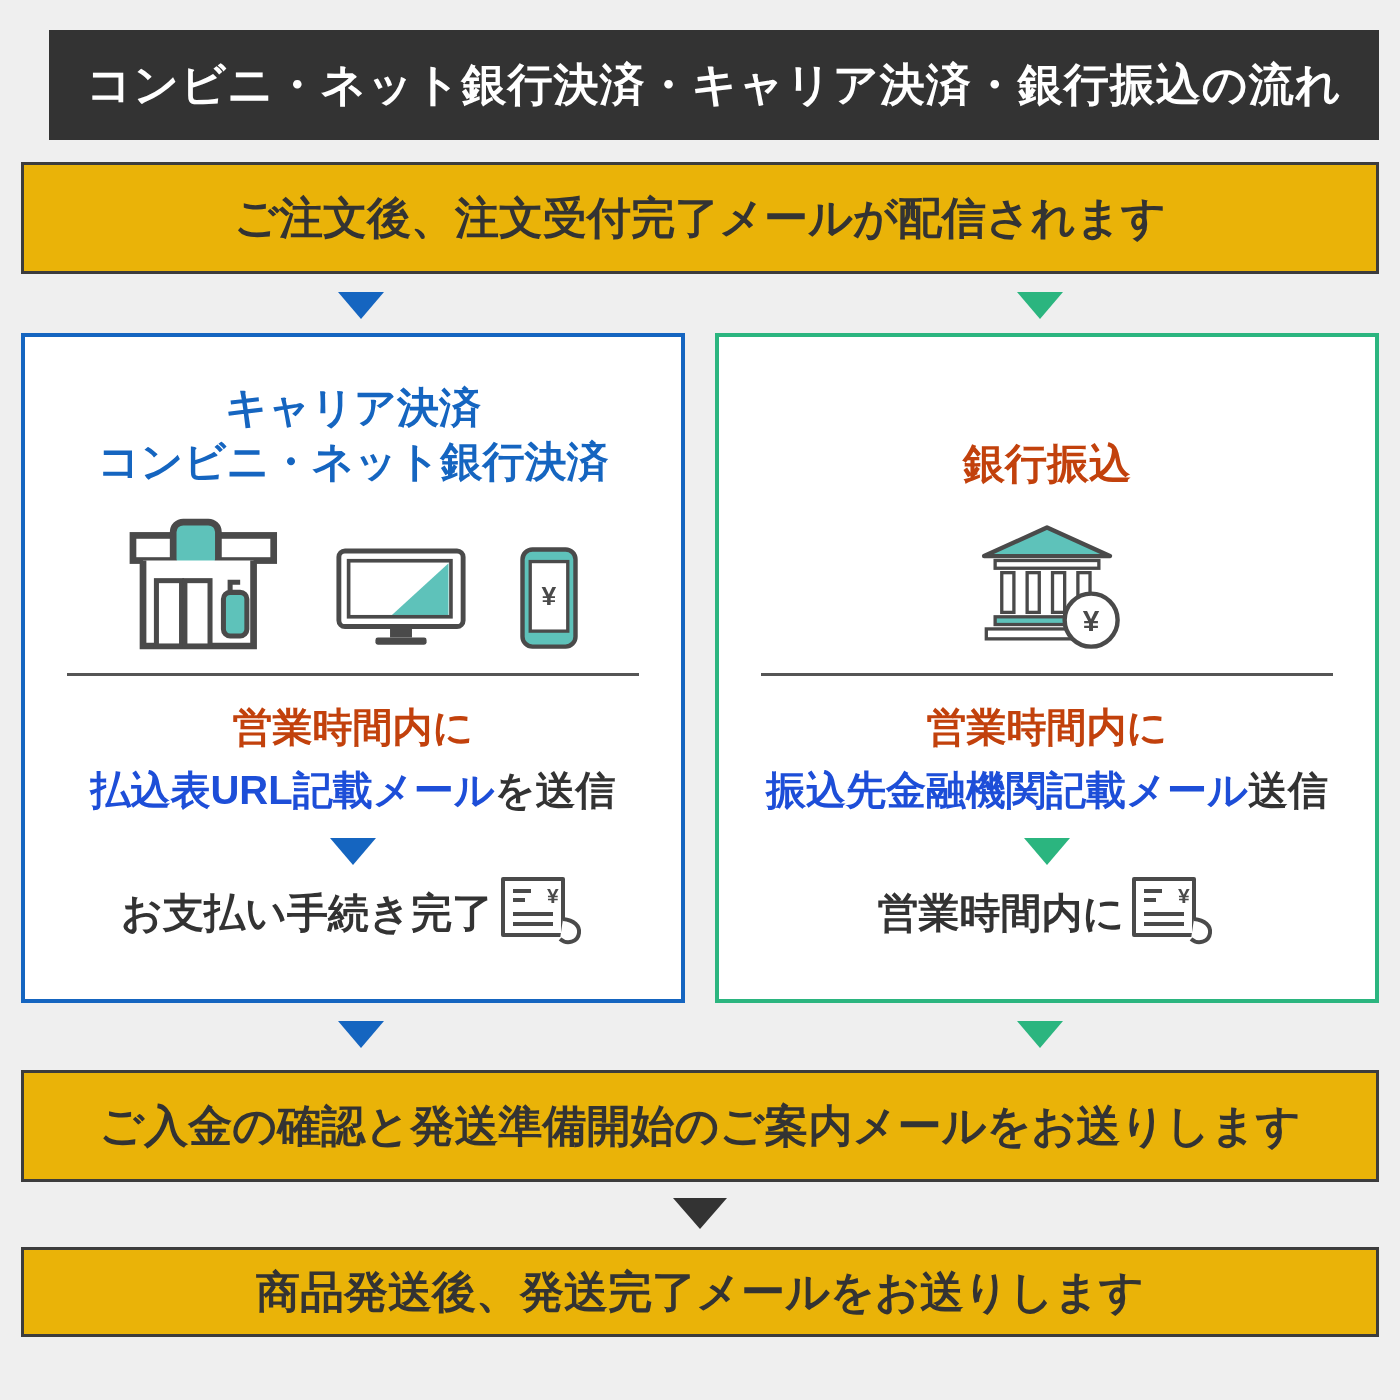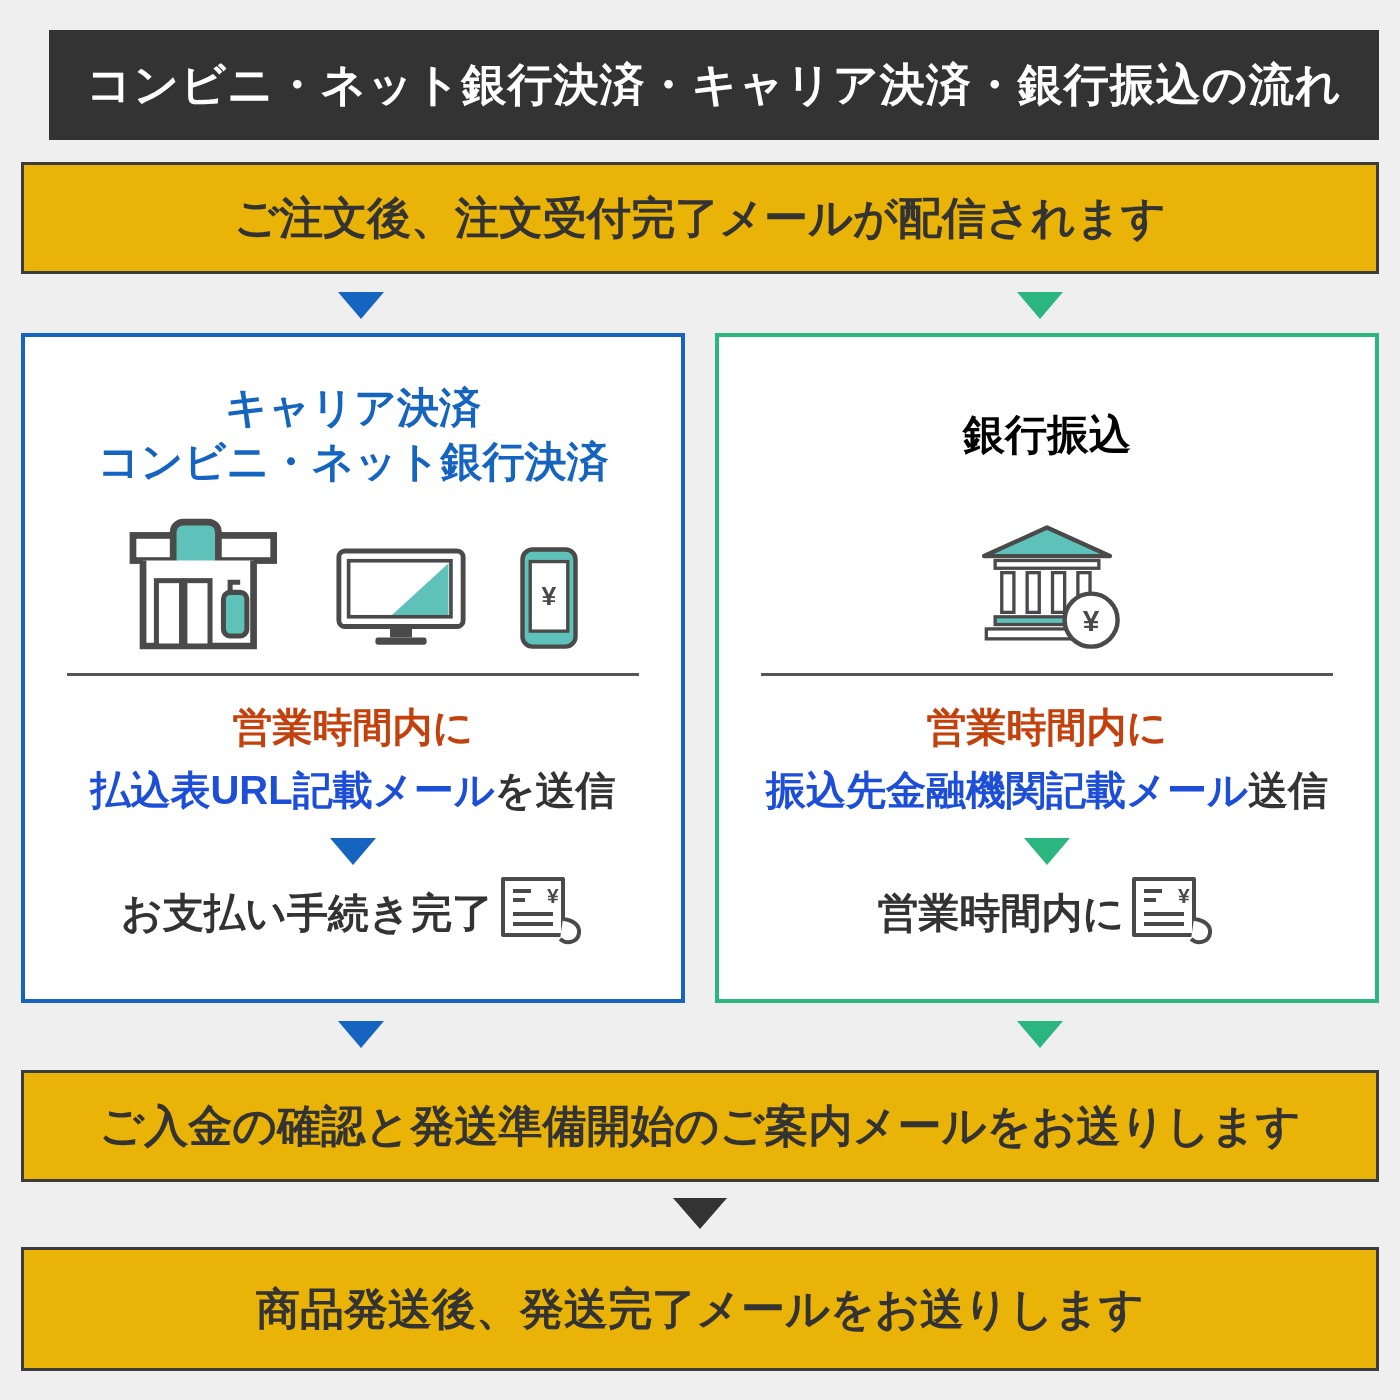--- a/index.html
+++ b/index.html
@@ -15,21 +15,21 @@
     background:#333333; color:#ffffff; height:110px;
     display:flex; align-items:center; justify-content:center;
     font-size:45px; font-weight:700; letter-spacing:1px;margin-left:28px;
   }
 
   .step-box {
     margin-top:22px; background:#eab308; border:3px solid #3c3c3c;
     height:112px; display:flex; align-items:center; justify-content:center;
     font-size:44px; font-weight:700; color:#333; text-align:center;
   }
-  .step-box.short { height:124px; margin-top:18px; }
+  .step-box.short { height:90px; margin-top:18px; }
 
   .arrow-row { display:flex; margin:18px 0 14px; }
   .arrow-cell { flex:1; display:flex; justify-content:center; }
 
   .tri { width:0; height:0; border-left:23px solid transparent; border-right:23px solid transparent; }
   .tri-blue  { border-top:27px solid #1565c0; }
   .tri-green { border-top:27px solid #2bb57f; }
   .tri-dark  { border-left:27px solid transparent; border-right:27px solid transparent;
                border-top:31px solid #333333; margin:16px auto 0; }
   .tri-center { margin:20px auto 0; }
@@ -38,21 +38,21 @@
   .panel { flex:1; background:#ffffff; height:670px; padding:42px 28px 0; }
   .panel-blue  { border:4px solid #1565c0; }
   .panel-green { border:4px solid #2bb57f; }
 
   .panel-title {
     height:112px; display:flex; flex-direction:column;
     align-items:center; justify-content:center;
     font-size:42px; font-weight:700; line-height:1.28; text-align:center;
   }
   .blue-text  { color:#1565c0; }
-  .green-text { color:#000000; }
+  .green-text { color:#c2410c;justify-content:flex-end; }
   .orange-text{ color:#1d4ed8; }
 
   .icons-row {
     height:150px; margin-top:10px;
     display:flex; align-items:flex-end; justify-content:center; gap:50px;
   }
   .divider { border-top:3px solid #555; margin:22px 14px 0; }
 
   .timing    { margin-top:24px; text-align:center; font-size:40px; font-weight:700; color:#c2410c; }
   .mail-line { margin-top:8px;  text-align:center; font-size:40px; font-weight:700; color:#333; white-space:nowrap; }

